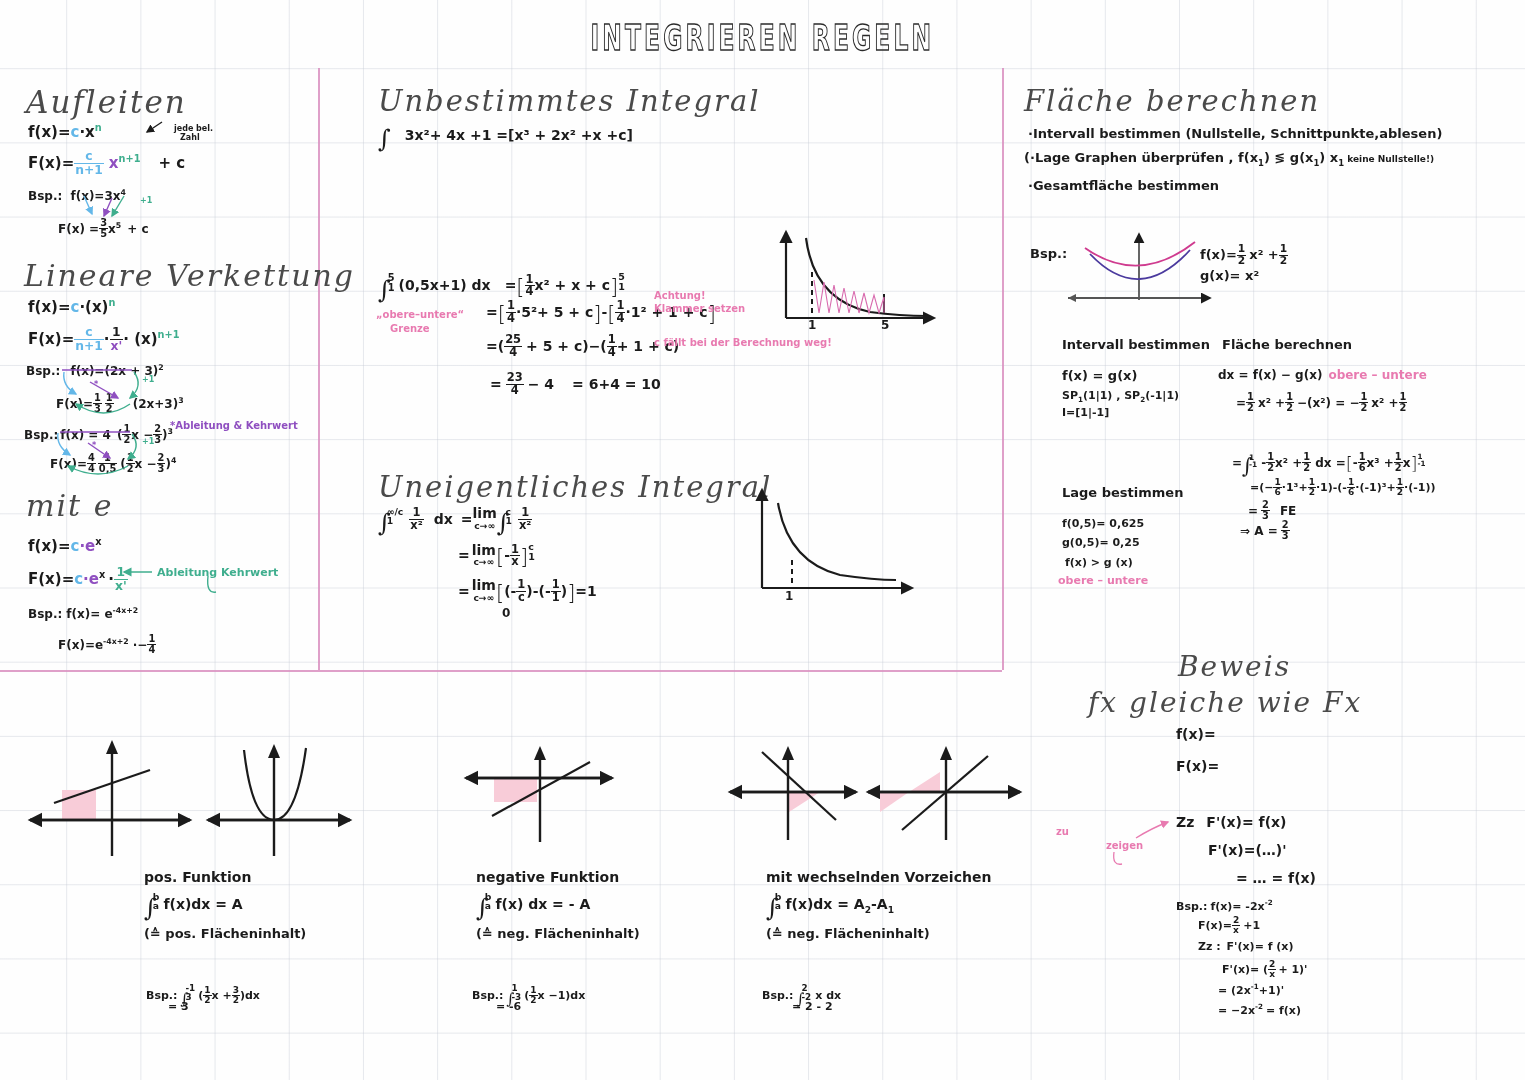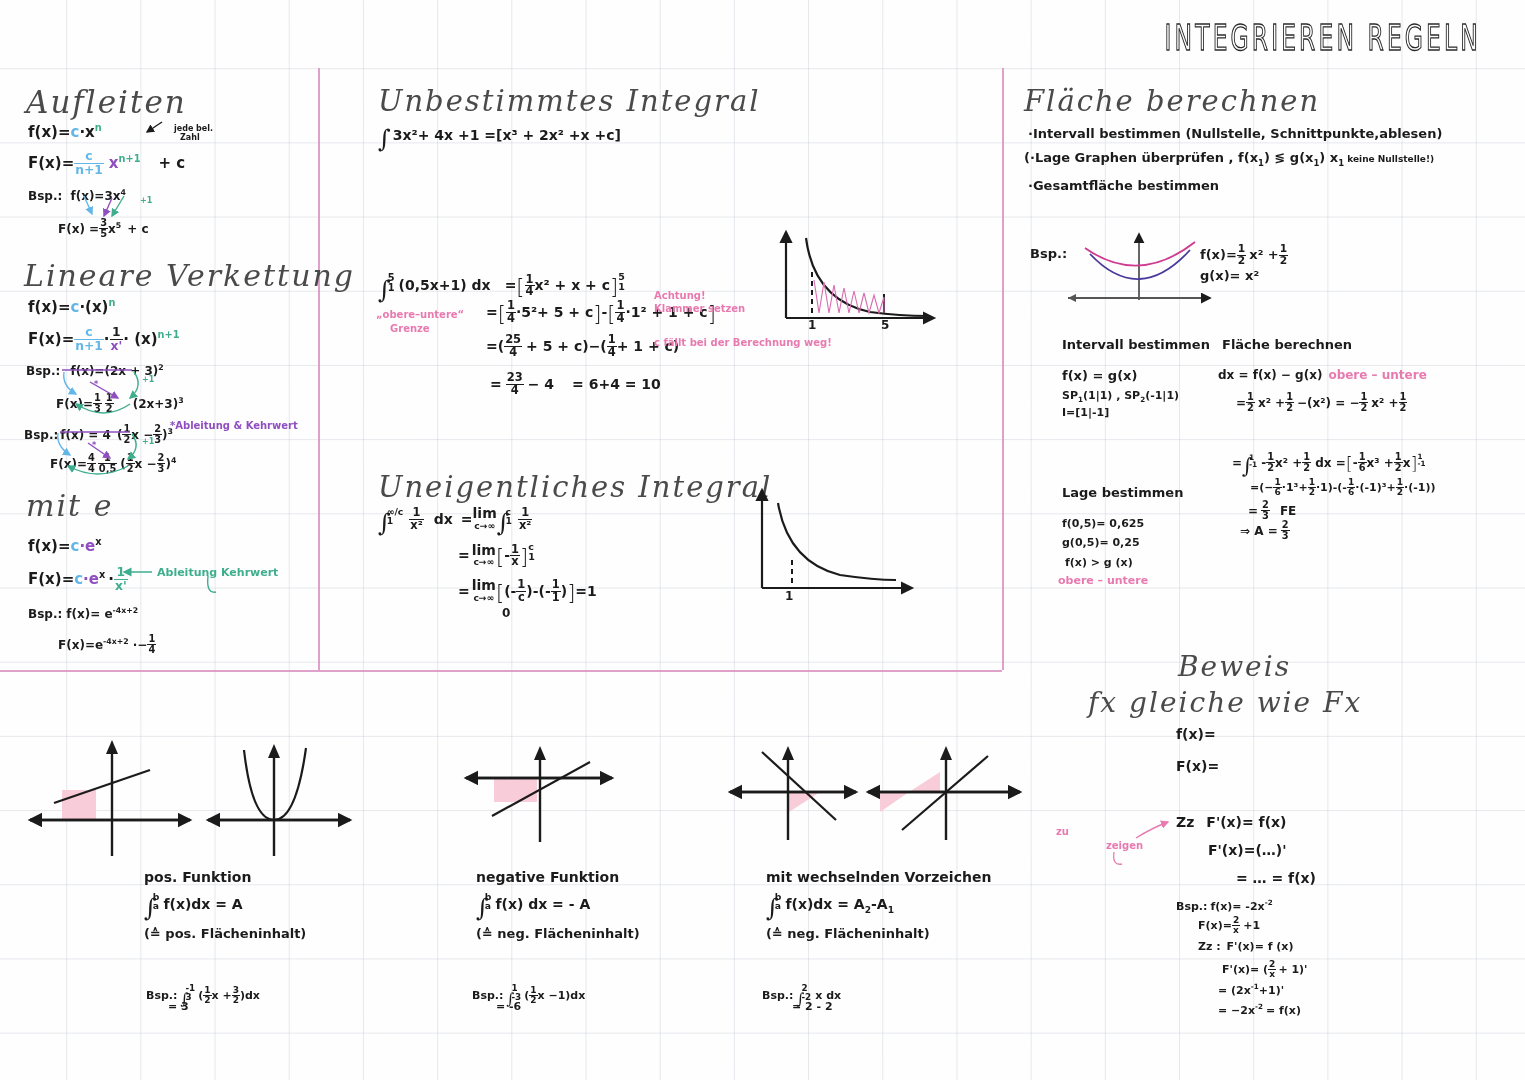--- a/index.html
+++ b/index.html
@@ -56,23 +56,23 @@
   }
   .lim{display:inline-block;text-align:center;line-height:1.05;vertical-align:-.35em;}
   .lim .l1{display:block;font-size:1em;}
   .lim .l2{display:block;font-size:.66em;}
   .bk{font-size:1.5em;vertical-align:-.18em;font-weight:300;}
   
   .vrule{position:absolute;width:1.6px;background:#d98fc0;opacity:.85;}
   .hrule{position:absolute;height:1.6px;background:#d98fc0;opacity:.85;}
   
   #title{
-    position:absolute;left:0;right:0;top:20px;text-align:right;
+    position:absolute;left:0;right:0;top:20px;text-align:center;
     font-family:"DejaVu Sans",sans-serif;
-    font-size:30px;font-weight:400;letter-spacing:4px;
+    font-size:30px;font-weight:700;letter-spacing:4px;
     color:#2a2a2a;
     -webkit-text-stroke:0px;
     white-space:nowrap;
   }
   #title span{
     display:inline-block;
     color:transparent;
     -webkit-text-stroke:1.1px #2a2a2a;
     transform:scaleX(.78) scaleY(1.18);
   }
@@ -157,21 +157,21 @@
 
   <div class="t sm" style="left:28px;top:606px;">
     <span>Bsp.:</span><span style="margin-left:4px">f(x)= e</span><sup>-4x+2</sup>
   </div>
   <div class="t sm" style="left:58px;top:634px;">
     <span>F(x)=e</span><sup>-4x+2</sup><span style="margin-left:4px">·</span><span>−</span><span class="frac"><span class="num">1</span><span class="den">4</span></span>
   </div>
 
   <div class="h" style="left:378px;top:84px;font-size:29px;text-align:center;">Unbestimmtes Integral</div>
   <div class="t" style="left:378px;top:124px;font-size:14px;">
-    <span class="intg">∫</span><span style="margin-left:2px">3x²+ 4x +1 =[x³ + 2x² +x +c]</span>
+    <span class="intg">∫</span><span style="margin-left:14px">3x²+ 4x +1 =[x³ + 2x² +x +c]</span>
   </div>
 
 
   <div class="t" style="left:378px;top:272px;font-size:14px;">
     <span class="intg">∫</span><span style="display:inline-block;vertical-align:-.05em;line-height:1;font-size:.7em;margin-left:-3px;"><span style="display:block">5</span><span style="display:block">1</span></span><span style="margin-left:4px">(0,5x+1) dx</span><span style="margin-left:14px">=</span><span class="bk">[</span><span class="frac"><span class="num">1</span><span class="den">4</span></span><span>x² + x + c</span><span class="bk">]</span><span style="display:inline-block;line-height:1;font-size:.68em;vertical-align:.1em;"><span style="display:block">5</span><span style="display:block">1</span></span>
   </div>
 
   <div class="t xs pink" style="left:376px;top:309px;">„obere–untere“</div>
   <div class="t xs pink" style="left:390px;top:323px;">Grenze</div>
 

